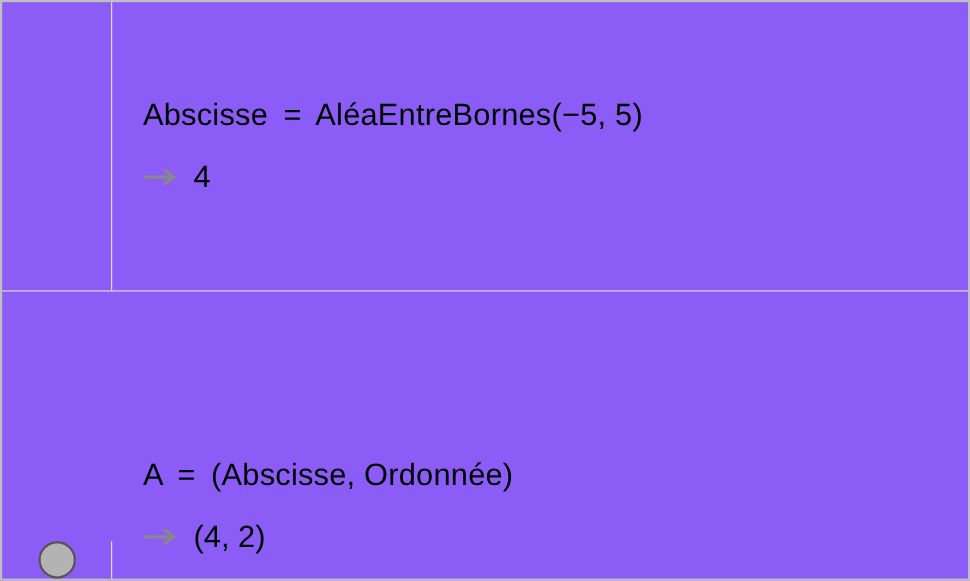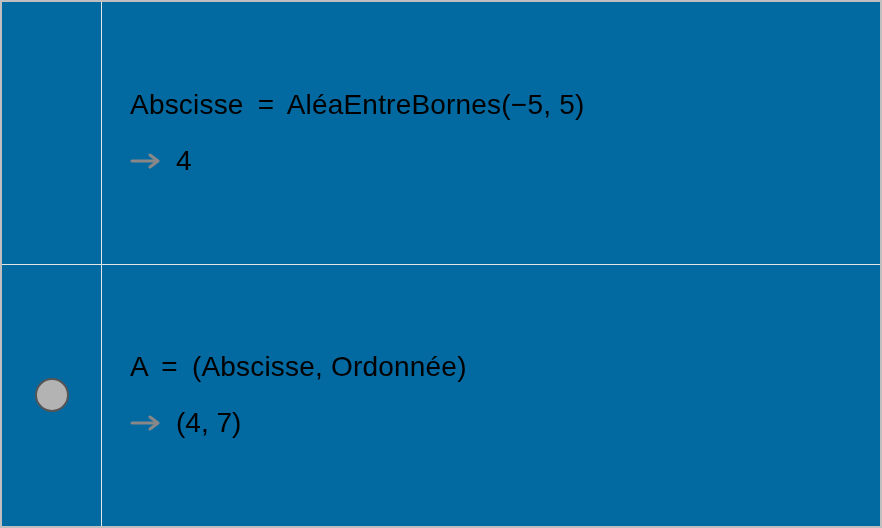--- a/index.html
+++ b/index.html
@@ -8,31 +8,31 @@
     padding: 0;
     width: 882px;
     height: 528px;
     font-family: "Segoe UI", "Helvetica Neue", Arial, sans-serif;
     background: #fff;
   }
   .panel {
     width: 882px;
     height: 528px;
     border: 2px solid #bfbfbf;
-    background: #0369a1;
+    background: #8b5cf6;
     display: flex;
     flex-direction: column;
   }
   .row {
     display: flex;
     flex-direction: row;
     border-bottom: 1px solid #e6e6e6;
     flex: 1 1 0;
   }
-  .row:last-child { border-bottom: none; }
+  .row:last-child { border-bottom: none; align-items: flex-end; }
   .gutter {
     width: 100px;
     flex: 0 0 100px;
     border-right: 1px solid #e6e6e6;
     display: flex;
     align-items: center;
     justify-content: center;
   }
   .content {
     flex: 1 1 auto;
@@ -109,18 +109,18 @@
         <span class="eq">=</span>
         <span></span><span>(Abscisse, Ordonnée)</span>
       </div>
       <div class="out-line">
         <span class="arrow-icon">
           <svg width="34" height="16" viewBox="0 0 34 16">
             <line x1="2" y1="8" x2="26" y2="8" stroke="#888" stroke-width="3" stroke-linecap="round"></line>
             <polyline points="20,2 28,8 20,14" fill="none" stroke="#888" stroke-width="3" stroke-linecap="round" stroke-linejoin="round"></polyline>
           </svg>
         </span>
-        <span>(4, 7)</span>
+        <span>(4, 2)</span>
       </div>
     </div>
   </div>
 
 </div>
 
 </body></html>

